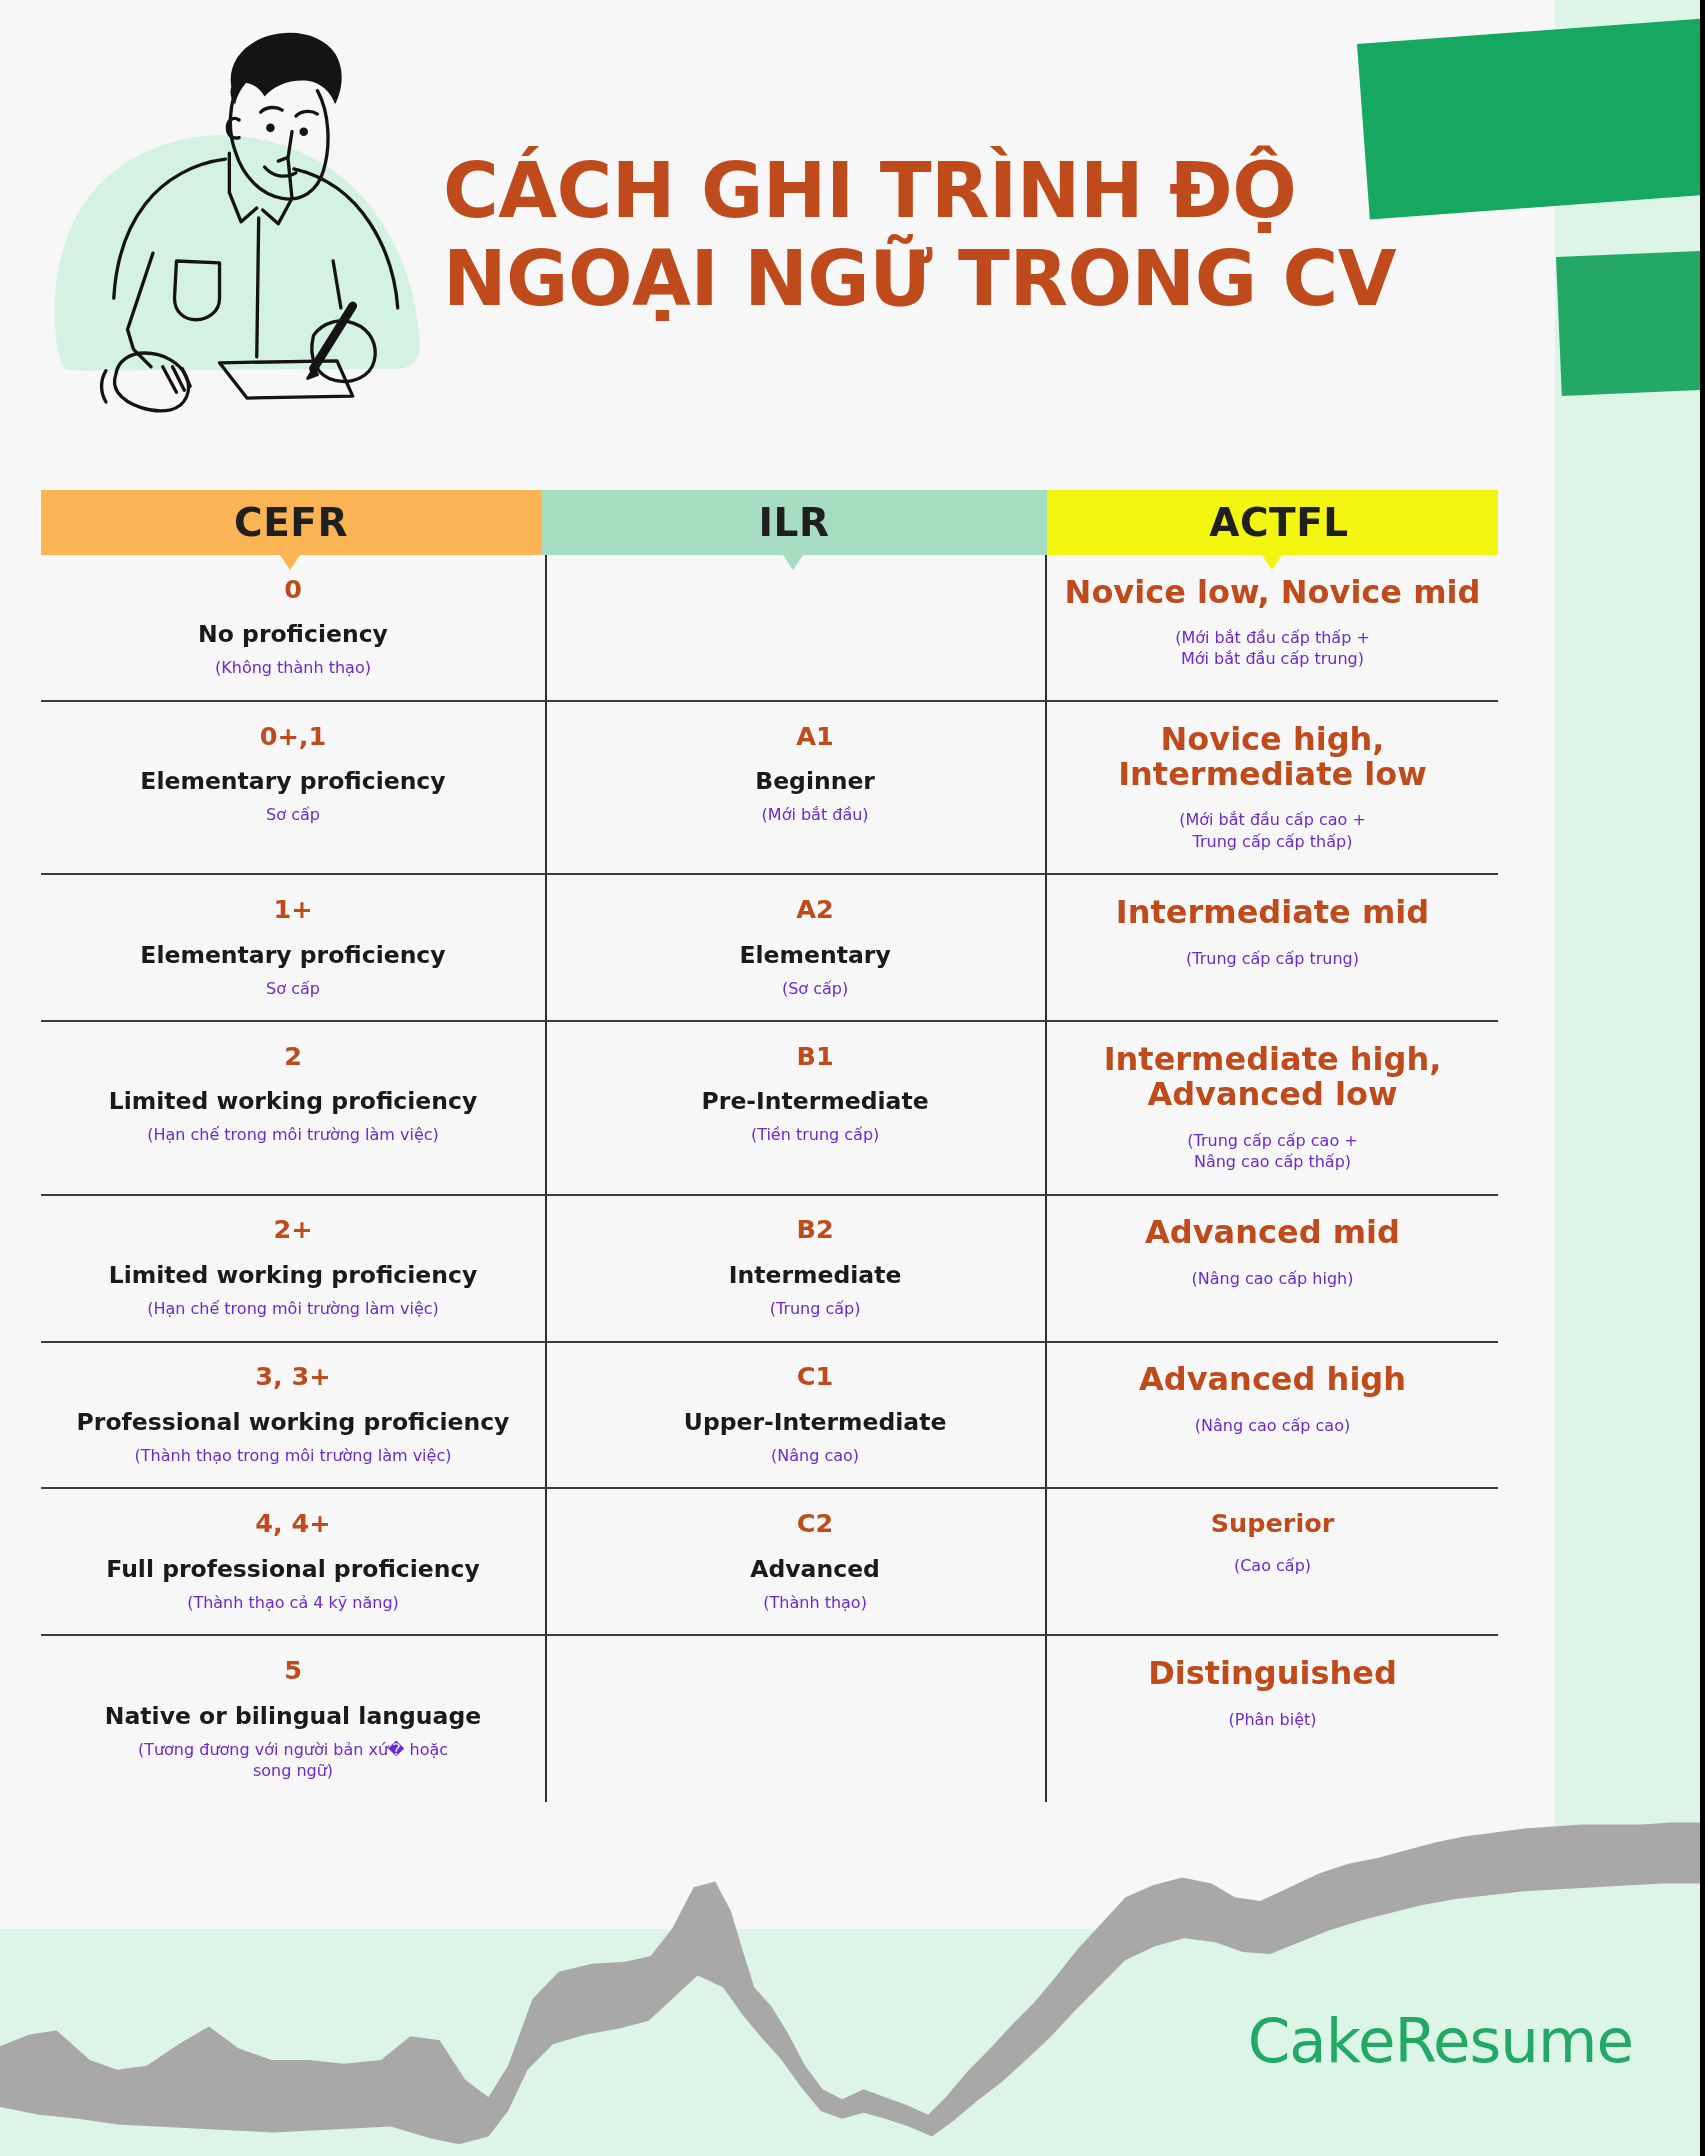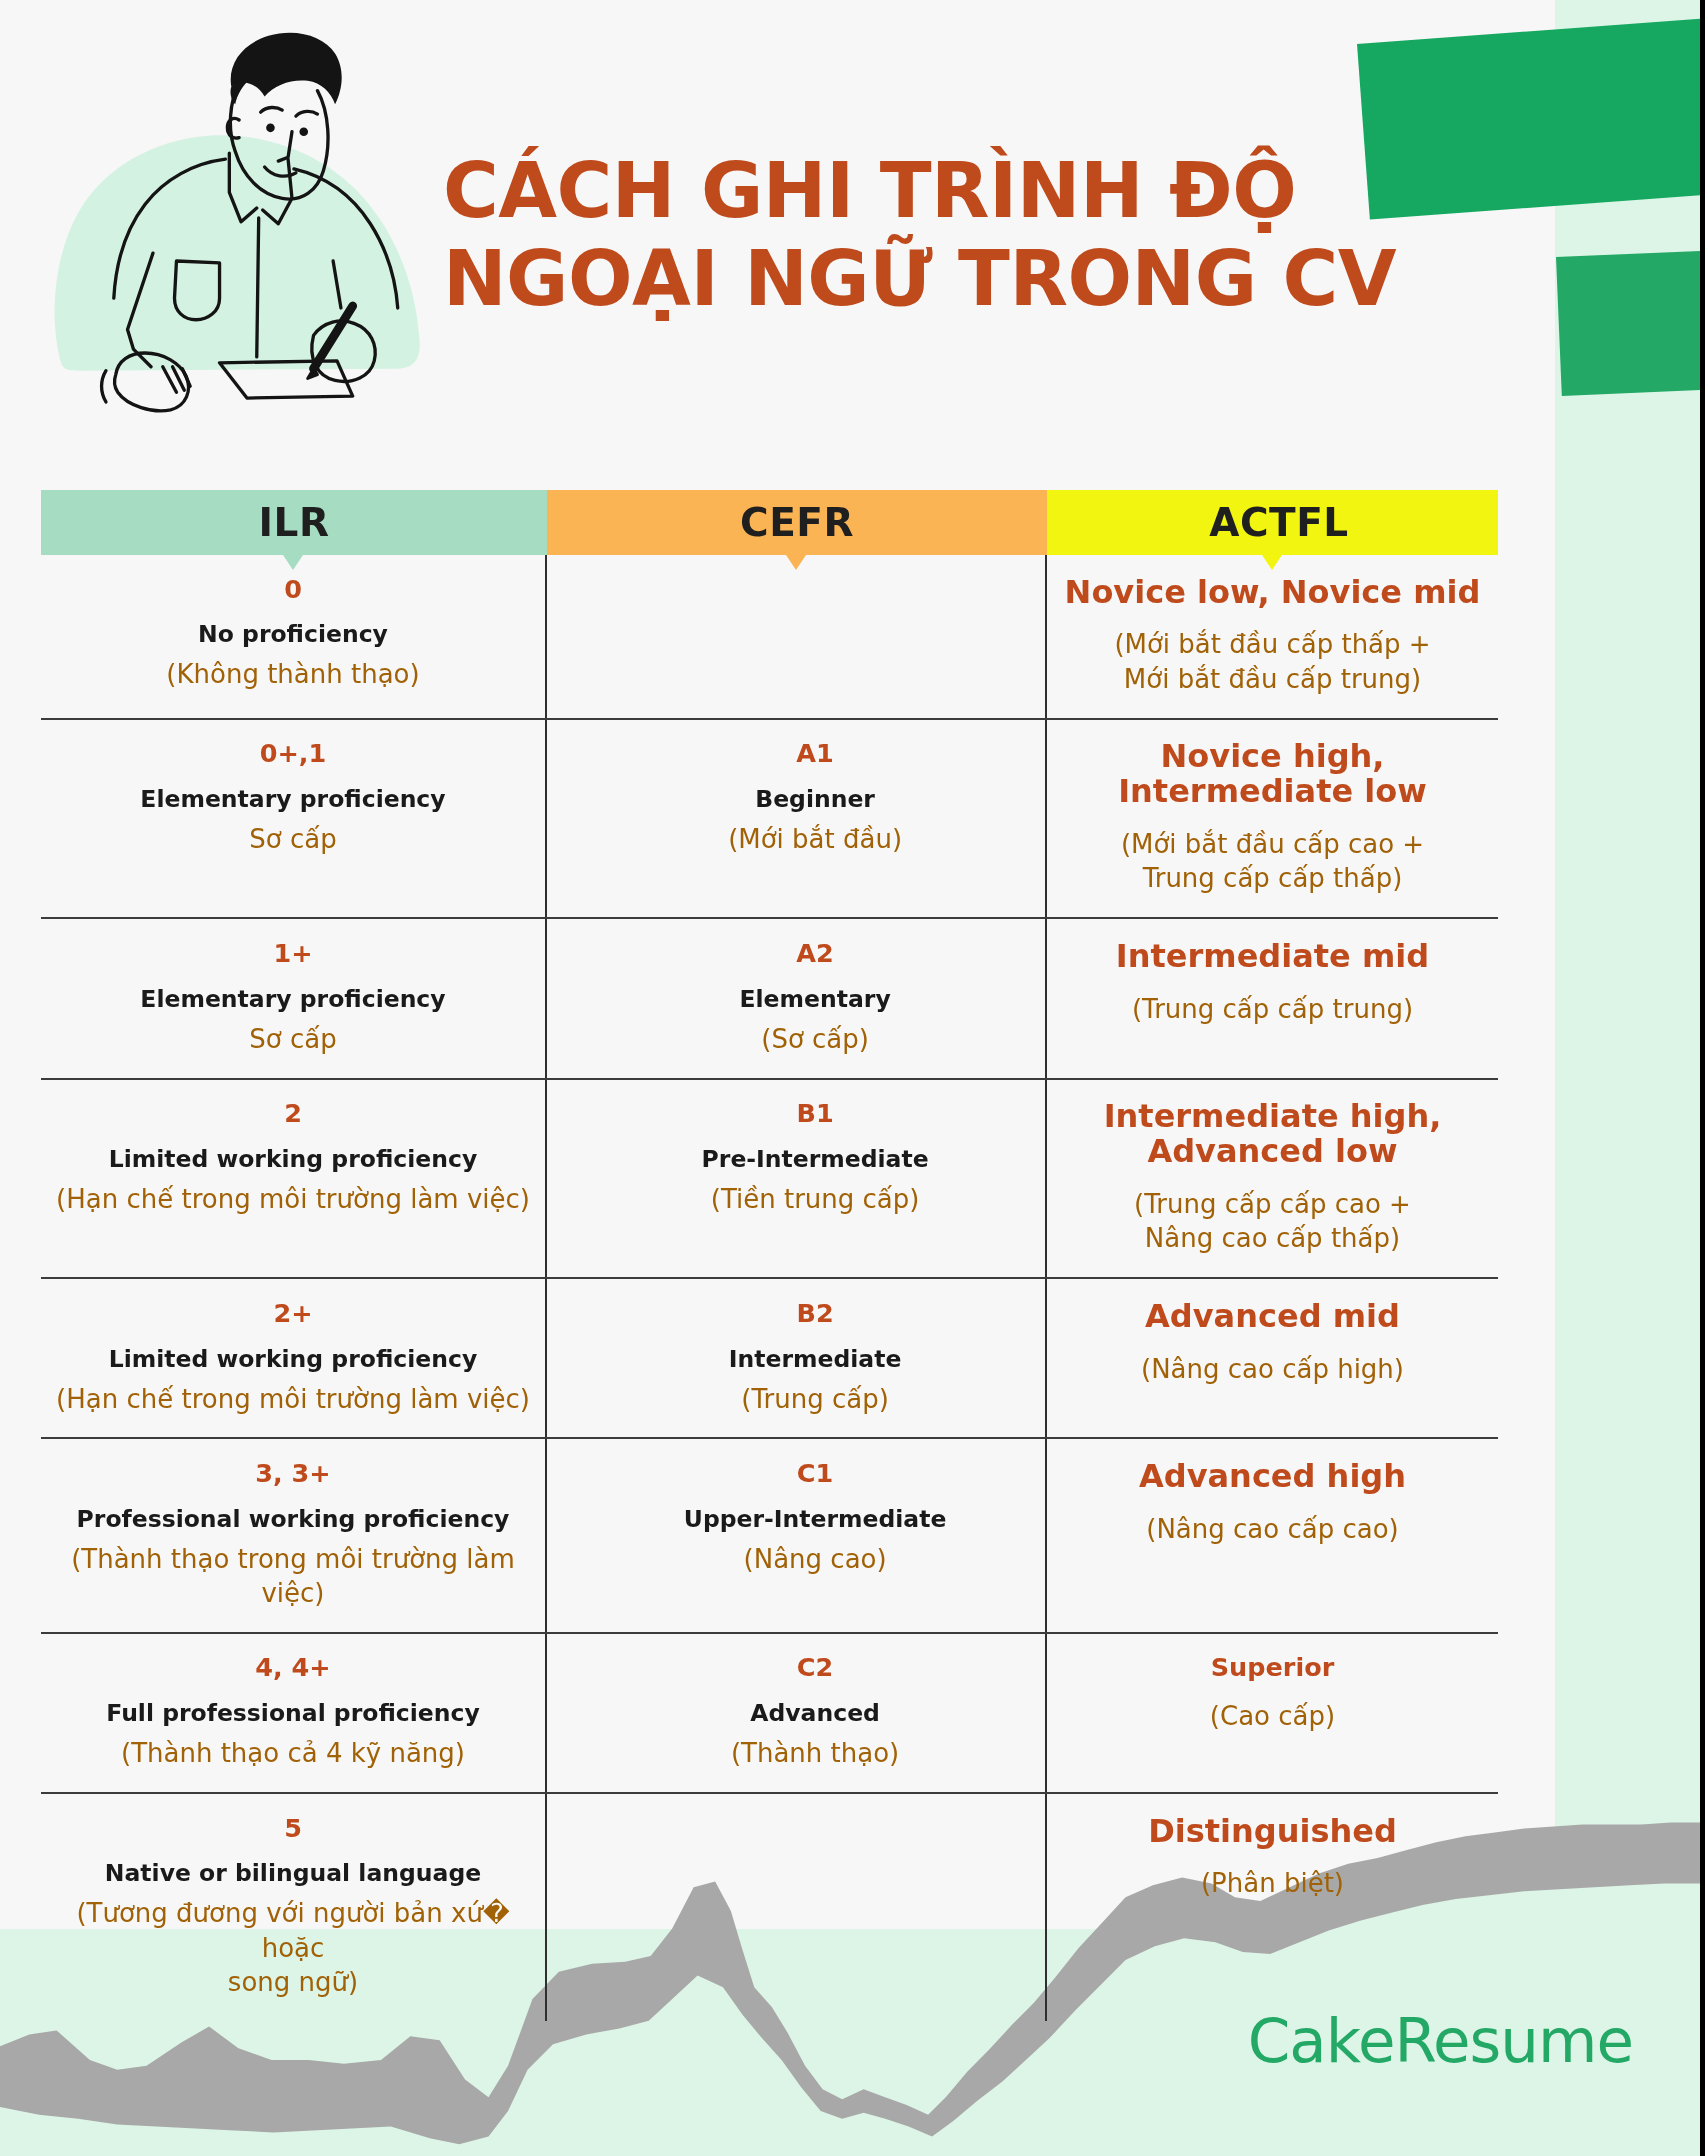--- a/index.html
+++ b/index.html
@@ -138,22 +138,22 @@
     font-family:"DejaVu Sans", sans-serif;
     font-weight:bold;
     font-size:23.5px;
     color:#1A1A1A;
     line-height:1.2;
     margin-bottom:8.8px;
   }
   .sub {
     font-family:"DejaVu Sans", sans-serif;
     font-weight:normal;
-    font-size:26px;
-    color:#a16207;
+    font-size:16px;
+    color:#6d28d9;
     line-height:1.32;
   }
   .lvl.em { font-size:32px; }
   .cell.empty { }
 
   
   .logo {
     position:absolute;
     right:67px; bottom:80px;
     font-family:"DejaVu Sans", sans-serif;
@@ -255,26 +255,26 @@
       C188,76 186,68 188,62 Z"></path>
   </svg>
 
   <div class="title-wrap">
     <div class="title-line">CÁCH GHI TRÌNH ĐỘ</div>
     <div class="title-line">NGOẠI NGỮ TRONG CV</div>
   </div>
 
   <div class="table">
     <div class="thead">
+      <div class="th th-cefr">
+        <span>CEFR</span>
+        <span class="nub"></span>
+      </div>
       <div class="th th-ilr">
         <span>ILR</span>
-        <span class="nub"></span>
-      </div>
-      <div class="th th-cefr">
-        <span>CEFR</span>
         <span class="nub"></span>
       </div>
       <div class="th th-actfl">
         <span>ACTFL</span>
         <span class="nub"></span>
       </div>
     </div>
     <div id="tbody">
         <div class="row first">
           <div class="cell ilr">

